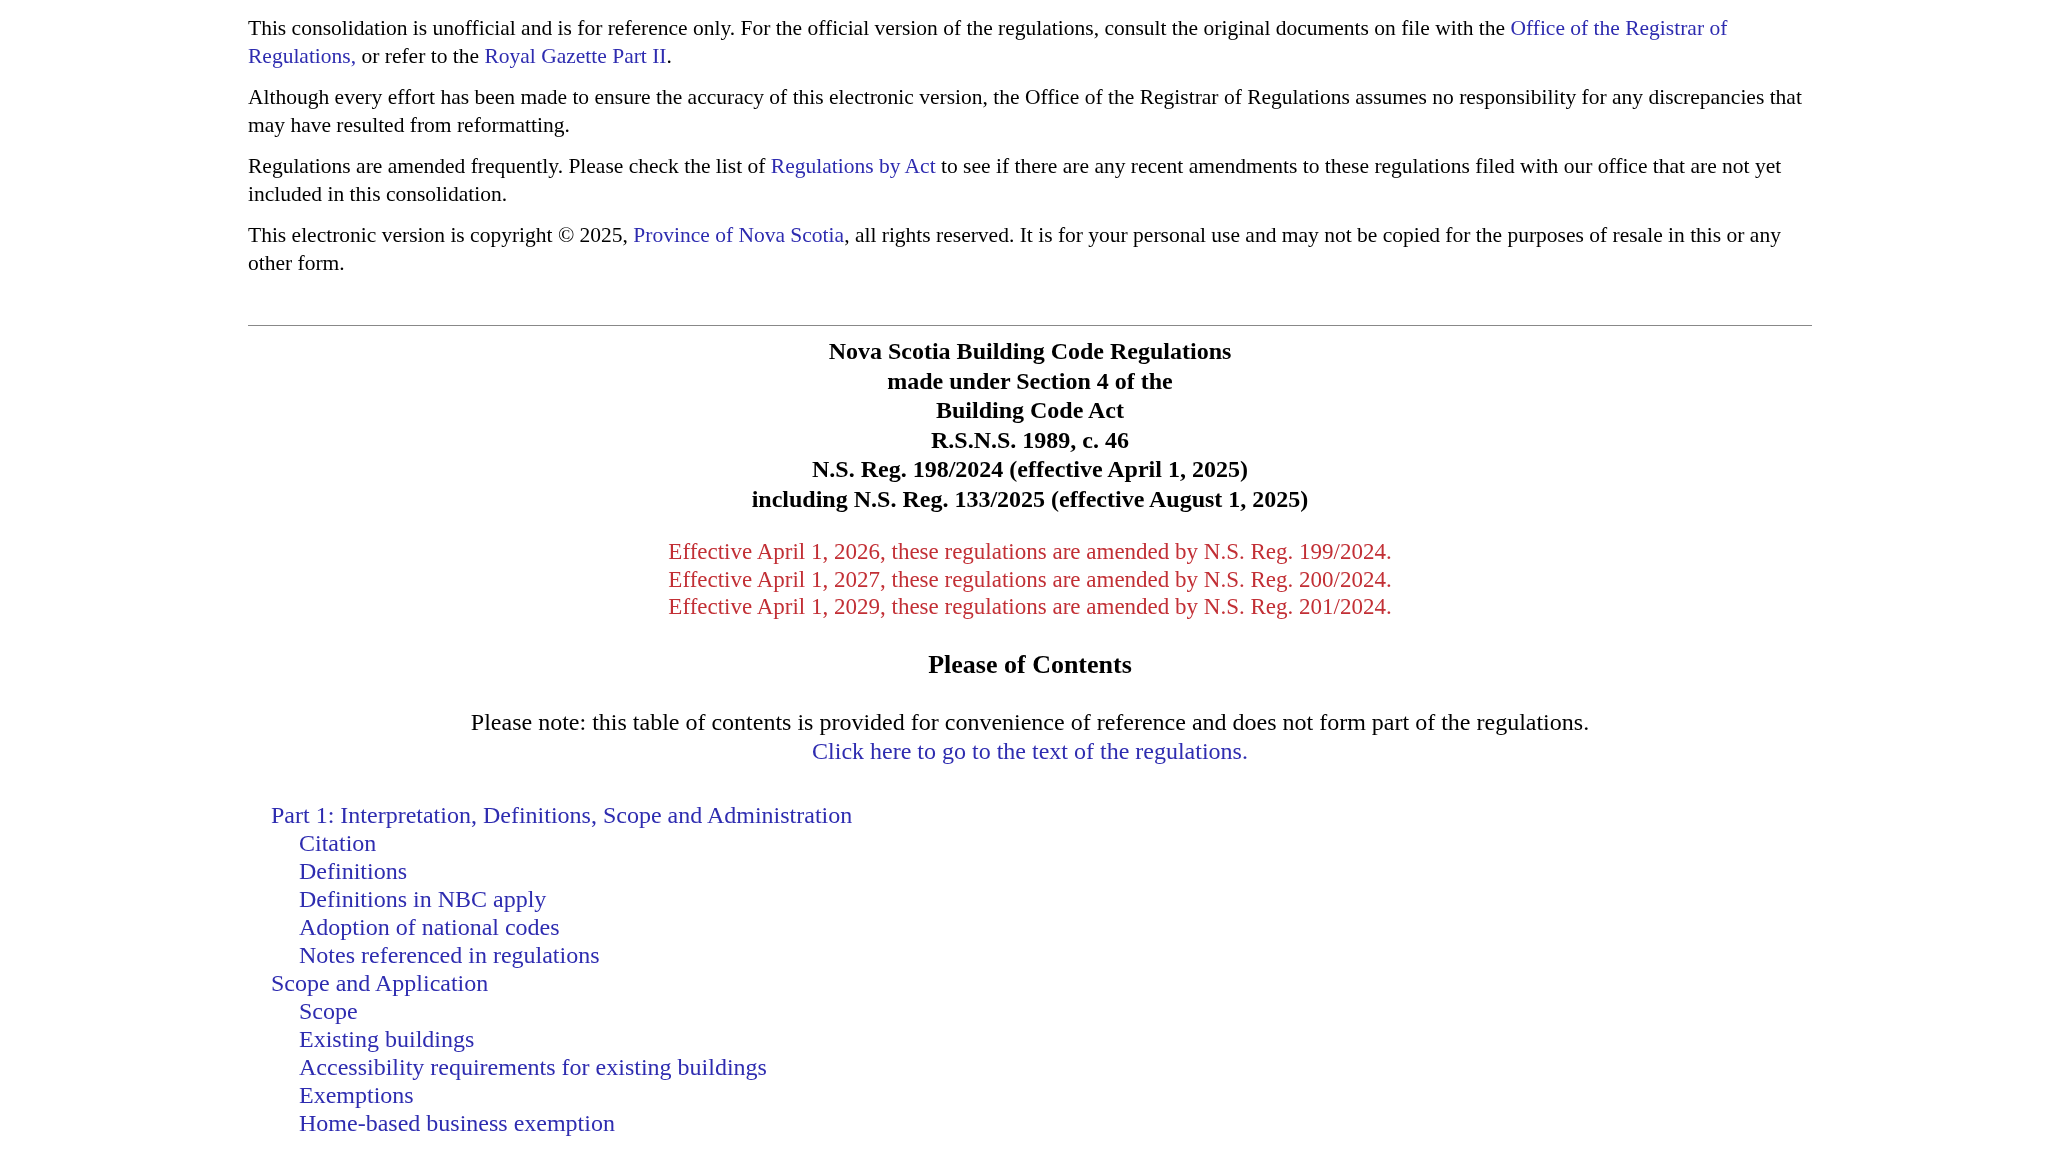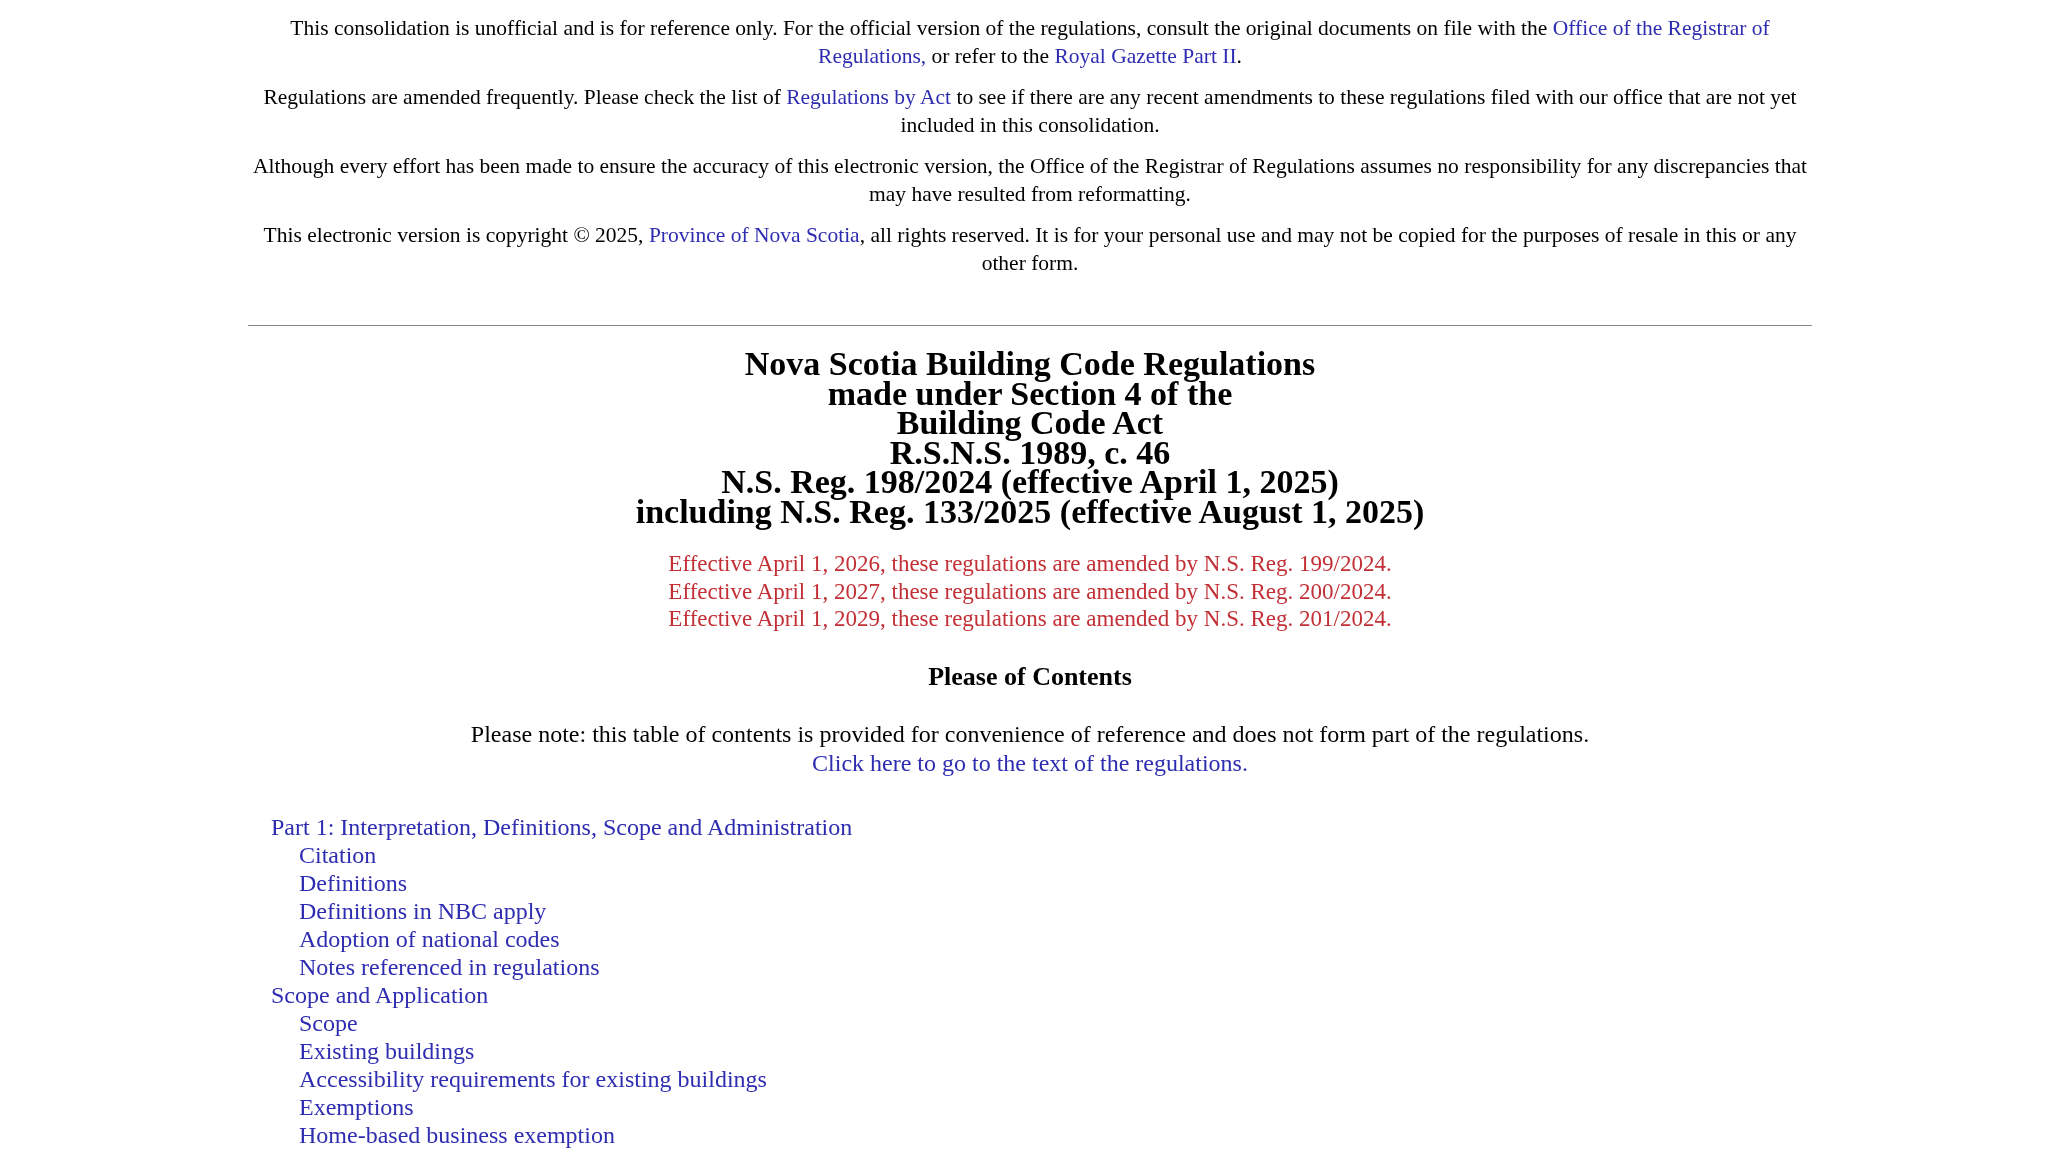--- a/index.html
+++ b/index.html
@@ -19,38 +19,37 @@
   body {
     width: 2048px; height: 1152px;
     overflow: hidden;
   }
   .page { padding: 14px 236px 0 248px; }
 
   .body-text {
     font-size: 21.5px;
     line-height: 28px;
     margin: 0 0 13px 0;
-    text-align: center;
   }
   a.link {
     color: var(--link);
     text-decoration: none;
     cursor: pointer;
   }
   hr.rule {
     border: none;
     border-top: 1px solid var(--divider);
     margin: 48px 0 0 0;
   }
   .title-block {
     text-align: center;
     font-weight: bold;
-    font-size: 34px;
+    font-size: 24px;
     line-height: 29.5px;
-    margin-top: 23px;
+    margin-top: 11px;
   }
   .title-block .italic { }
   .amendments {
     text-align: center;
     color: var(--red);
     font-size: 23px;
     line-height: 27.5px;
     margin-top: 24px;
   }
   .toc-heading {
@@ -74,23 +73,23 @@
   .toc-item.lvl0 { padding-left: 23px; }
   .toc-item.lvl1 { padding-left: 51px; }
 </style>
 </head>
 <body>
 
 <div class="page">
 
   <p class="body-text"><span>This consolidation is unofficial and is for reference only.  For the official version of the regulations, consult the original documents on file with the </span><a class="link" href="#">Office of the Registrar of Regulations,</a><span> or refer to the </span><a class="link" href="#">Royal Gazette Part II</a><span>.</span></p>
 
+  <p class="body-text"><span>Although every effort has been made to ensure the accuracy of this electronic version, the Office of the Registrar of Regulations assumes no responsibility for any discrepancies that may have resulted from reformatting.</span></p>
+
   <p class="body-text"><span>Regulations are amended frequently.  Please check the list of </span><a class="link" href="#">Regulations by Act</a><span> to see if there are any recent amendments to these regulations filed with our office that are not yet included in this consolidation.</span></p>
-
-  <p class="body-text"><span>Although every effort has been made to ensure the accuracy of this electronic version, the Office of the Registrar of Regulations assumes no responsibility for any discrepancies that may have resulted from reformatting.</span></p>
 
   <p class="body-text"><span>This electronic version is copyright © 2025, </span><a class="link" href="#">Province of Nova Scotia</a><span>, all rights reserved.  It is for your personal use and may not be copied for the purposes of resale in this or any other form.</span></p>
 
   <hr class="rule">
 
   <div class="title-block">
     <div>Nova Scotia Building Code Regulations</div>
     <div>made under Section 4 of the</div>
     <div class="italic">Building Code Act</div>
     <div>R.S.N.S. 1989, c. 46</div>

